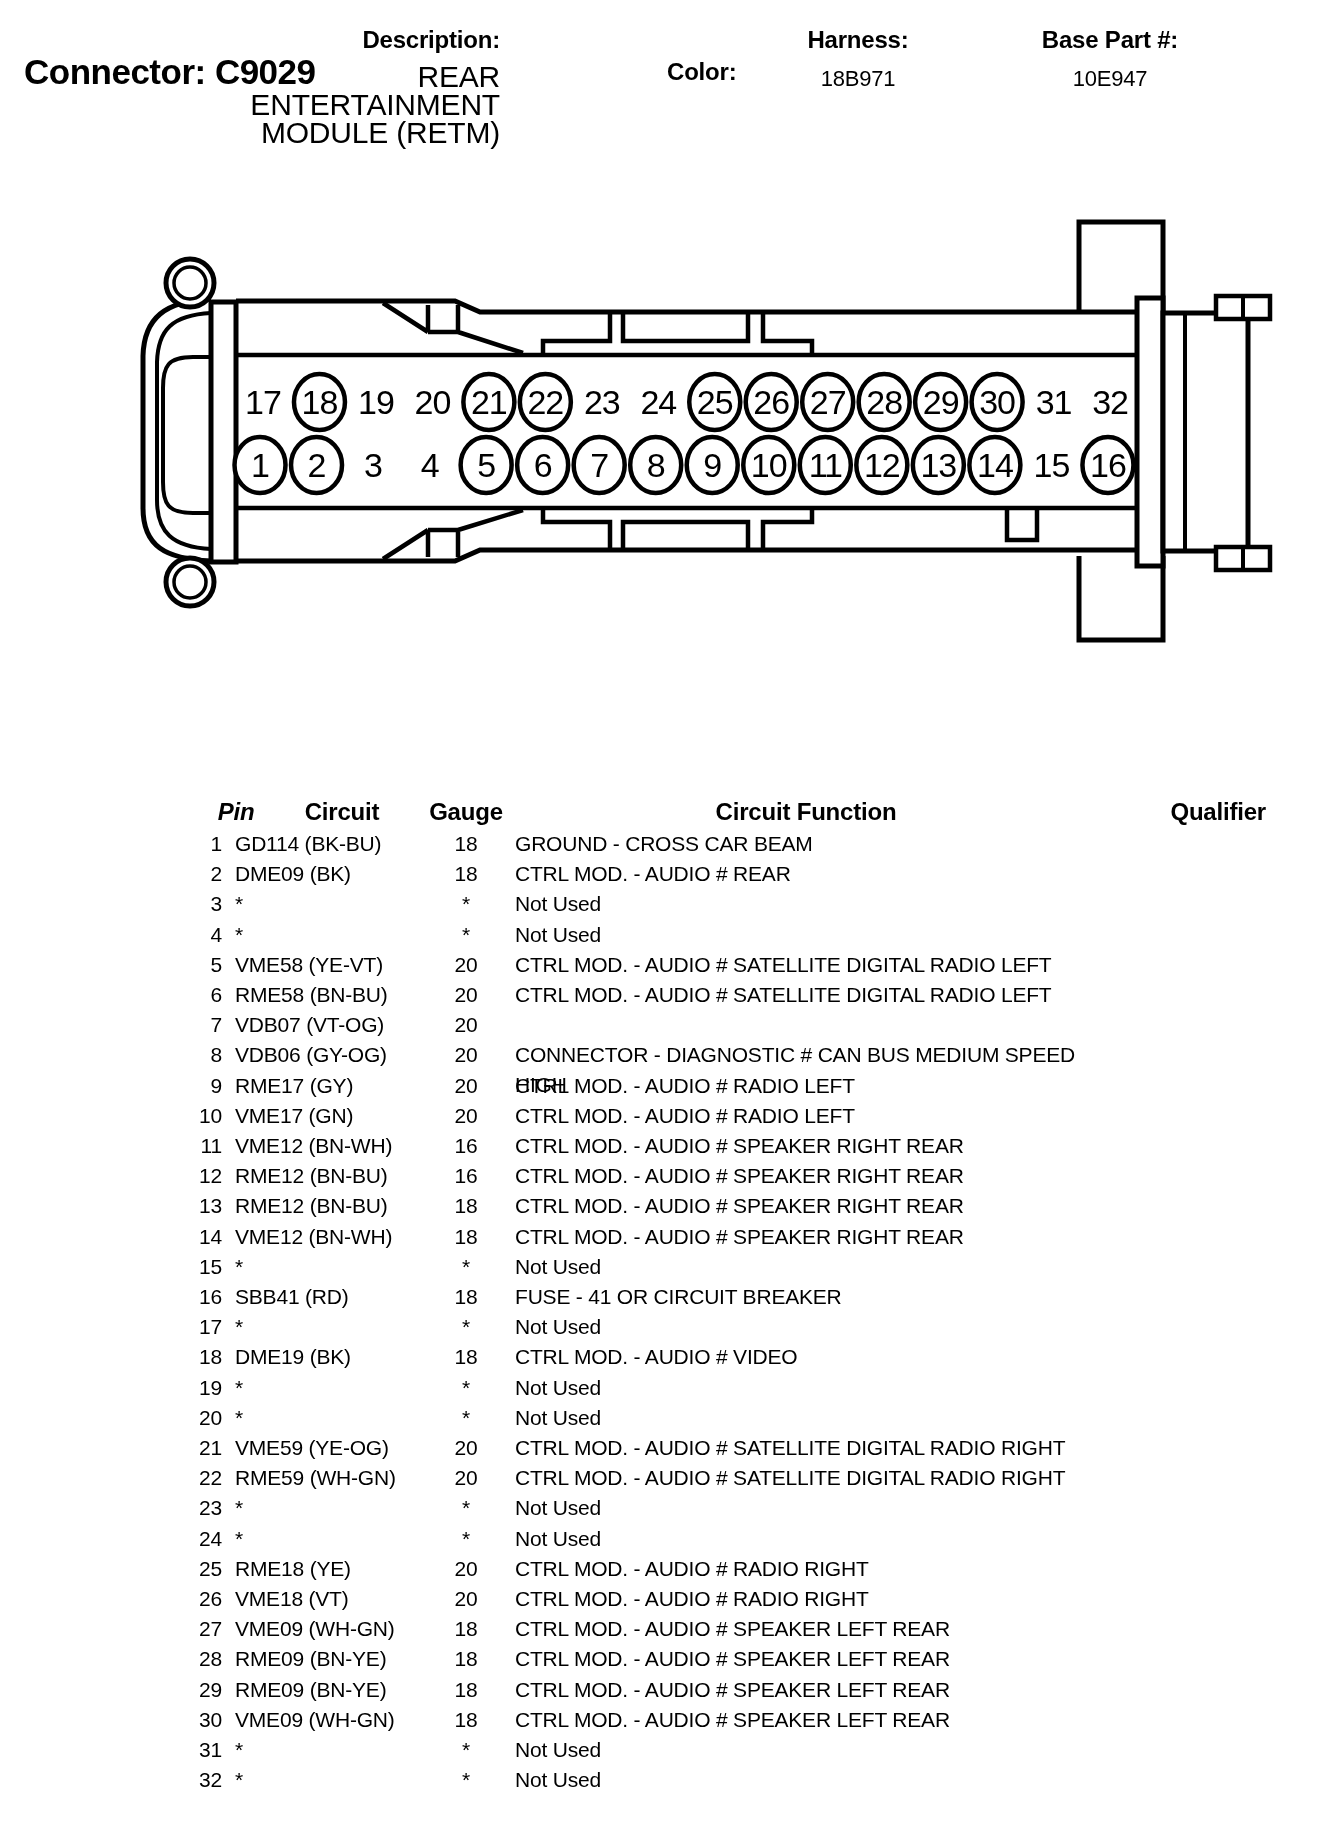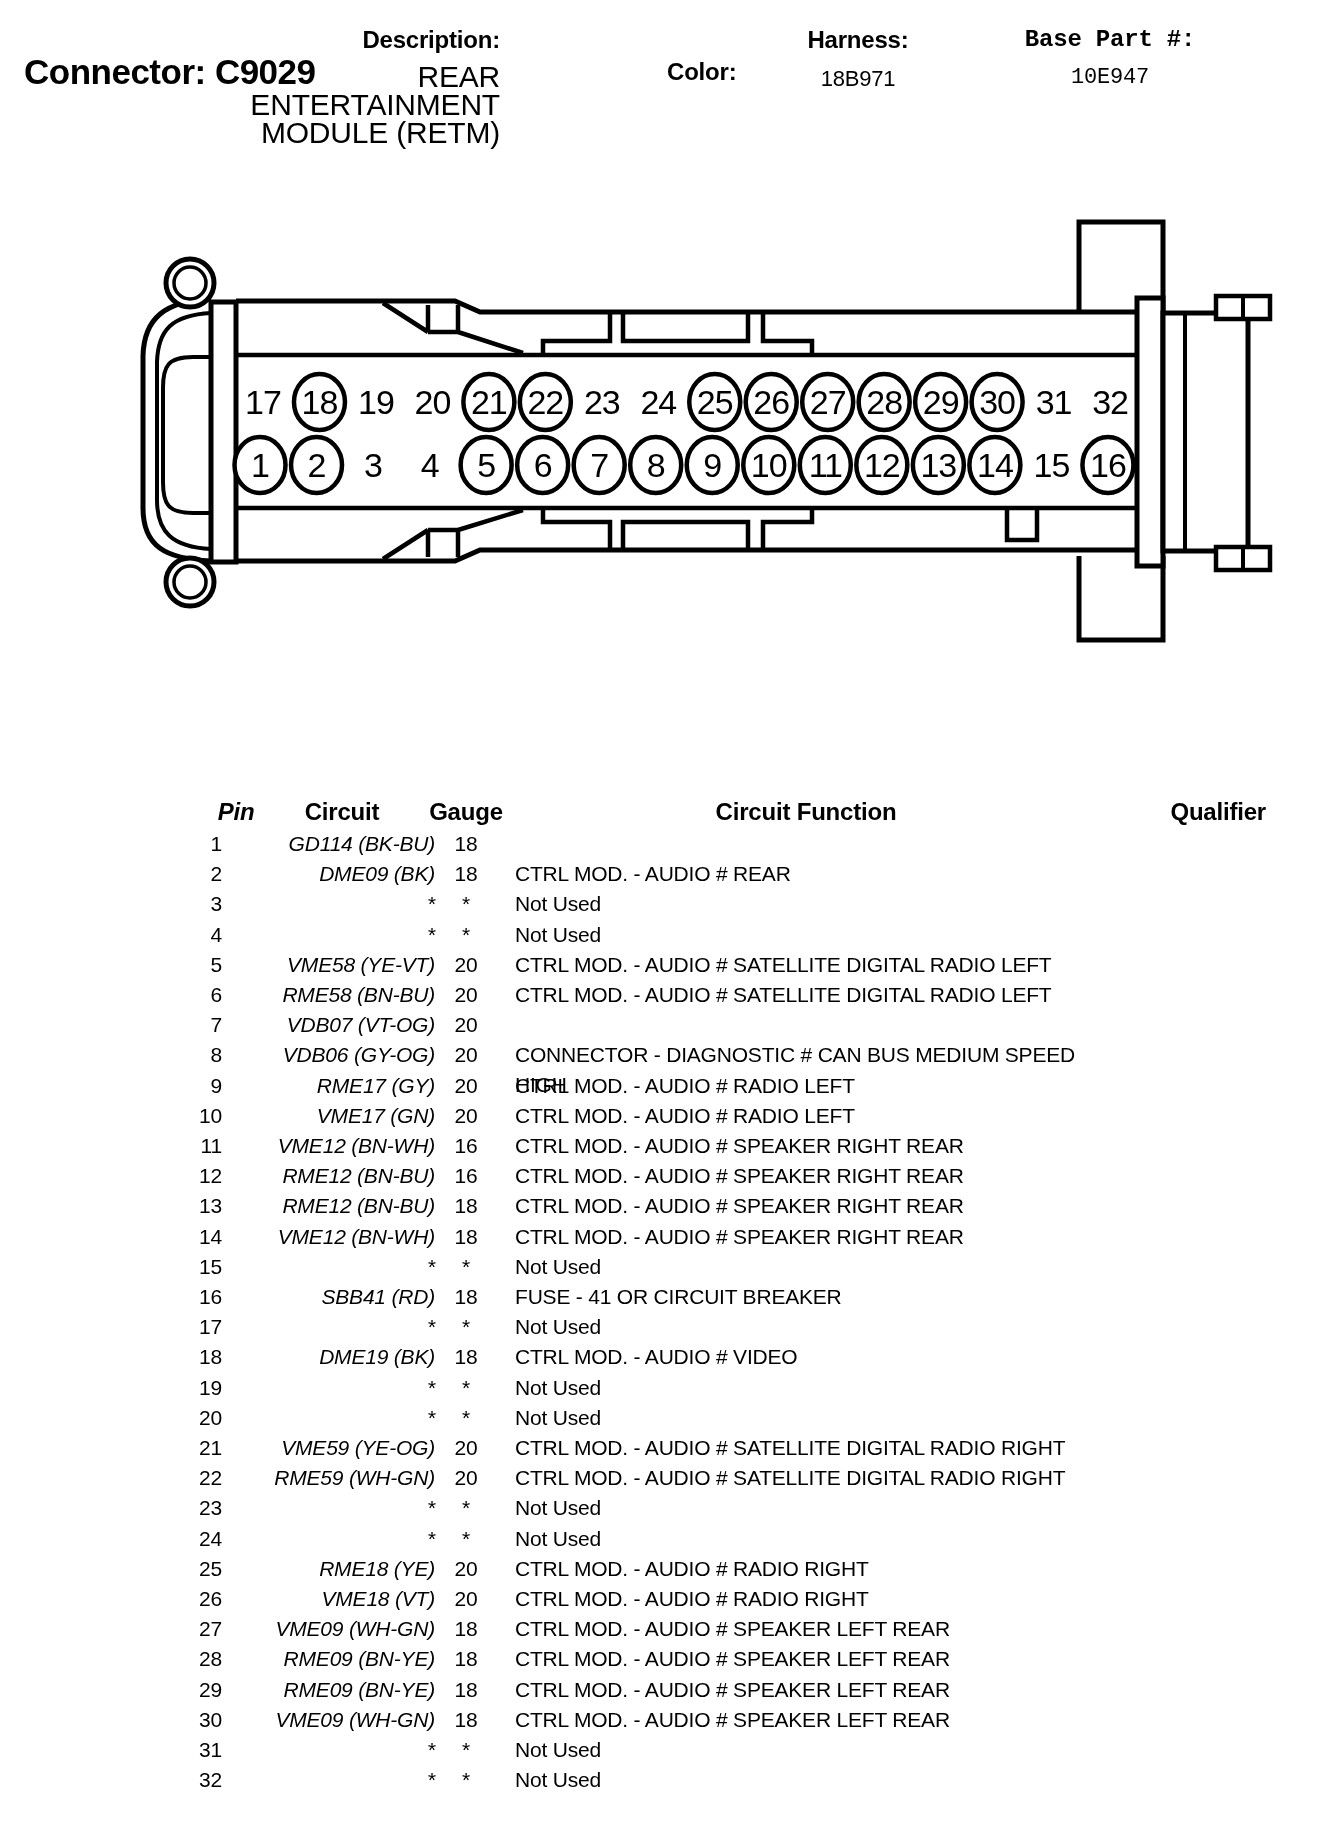--- a/index.html
+++ b/index.html
@@ -11,36 +11,36 @@
   .abs{position:absolute;}
   
   .conn-title{left:24px;top:52px;font-size:35px;font-weight:bold;letter-spacing:-0.5px;}
   .desc-block{left:238px;top:26px;width:262px;text-align:right;}
   .desc-label{font-size:24px;font-weight:bold;}
   .desc-value{margin-top:9px;font-size:30px;line-height:28px;}
   .color-label{left:667px;top:58px;font-size:24px;font-weight:bold;text-align:center;}
   .harness-block{left:758px;top:26px;width:200px;text-align:center;}
   .hdr-label{font-size:24px;font-weight:bold;}
   .hdr-value{margin-top:12px;font-size:22px;}
-  .basepart-block{left:1010px;top:26px;width:200px;text-align:center;font-family:Liberation Mono, monospace;}
+  .basepart-block{left:1010px;top:26px;width:200px;text-align:center;}
   
   .conn-svg{left:0;top:0;}
   .pin-num{font-family:"Liberation Sans","DejaVu Sans",sans-serif;font-size:34px;letter-spacing:-1px;}
   
   .tbl-header{left:0;top:797px;width:1344px;height:30px;line-height:30px;font-size:24px;font-weight:bold;}
   .th{position:absolute;top:0;height:30px;}
   .th-pin{left:196px;width:80px;text-align:center;font-style:italic;}
   .th-circuit{left:242px;width:200px;text-align:center;}
   .th-gauge{left:416px;width:100px;text-align:center;}
   .th-func{left:656px;width:300px;text-align:center;}
   .th-qual{left:1066px;width:200px;text-align:right;}
   .row{position:absolute;left:0;width:1344px;height:30px;line-height:30px;font-size:21px;}
   .c{position:absolute;top:0;height:30px;}
   .c-pin{left:160px;width:62px;text-align:right;}
-  .c-circuit{left:235px;width:200px;text-align:right;font-style:italic;}
+  .c-circuit{left:235px;width:200px;text-align:left;}
   .c-gauge{left:436px;width:60px;text-align:center;}
   .c-func{left:515px;width:600px;text-align:left;}
   .c-qual{left:1115px;width:180px;text-align:left;}
 </style>
 </head>
 <body>
 
 <div class="page">
 
   <div class="abs conn-title">Connector: C9029</div>
@@ -166,20 +166,21 @@
     <span class="th th-func">Circuit Function</span>
     <span class="th th-qual">Qualifier</span>
   </div>
 
   <div id="table-body">
 
   <div class="row" style="top: 829px; display: block;">
       <span class="c c-pin">1</span>
       <span class="c c-circuit">GD114 (BK-BU)</span>
       <span class="c c-gauge">18</span>
+      <span class="c c-func">GROUND - CROSS CAR BEAM</span>
       <span class="c c-qual"></span>
     </div>
       <div class="row" style="top: 859.2px; display: block;">
       <span class="c c-pin">2</span>
       <span class="c c-circuit">DME09 (BK)</span>
       <span class="c c-gauge">18</span>
       <span class="c c-func">CTRL MOD. - AUDIO # REAR</span>
       <span class="c c-qual"></span>
     </div>
       <div class="row" style="top: 889.4px; display: block;">

